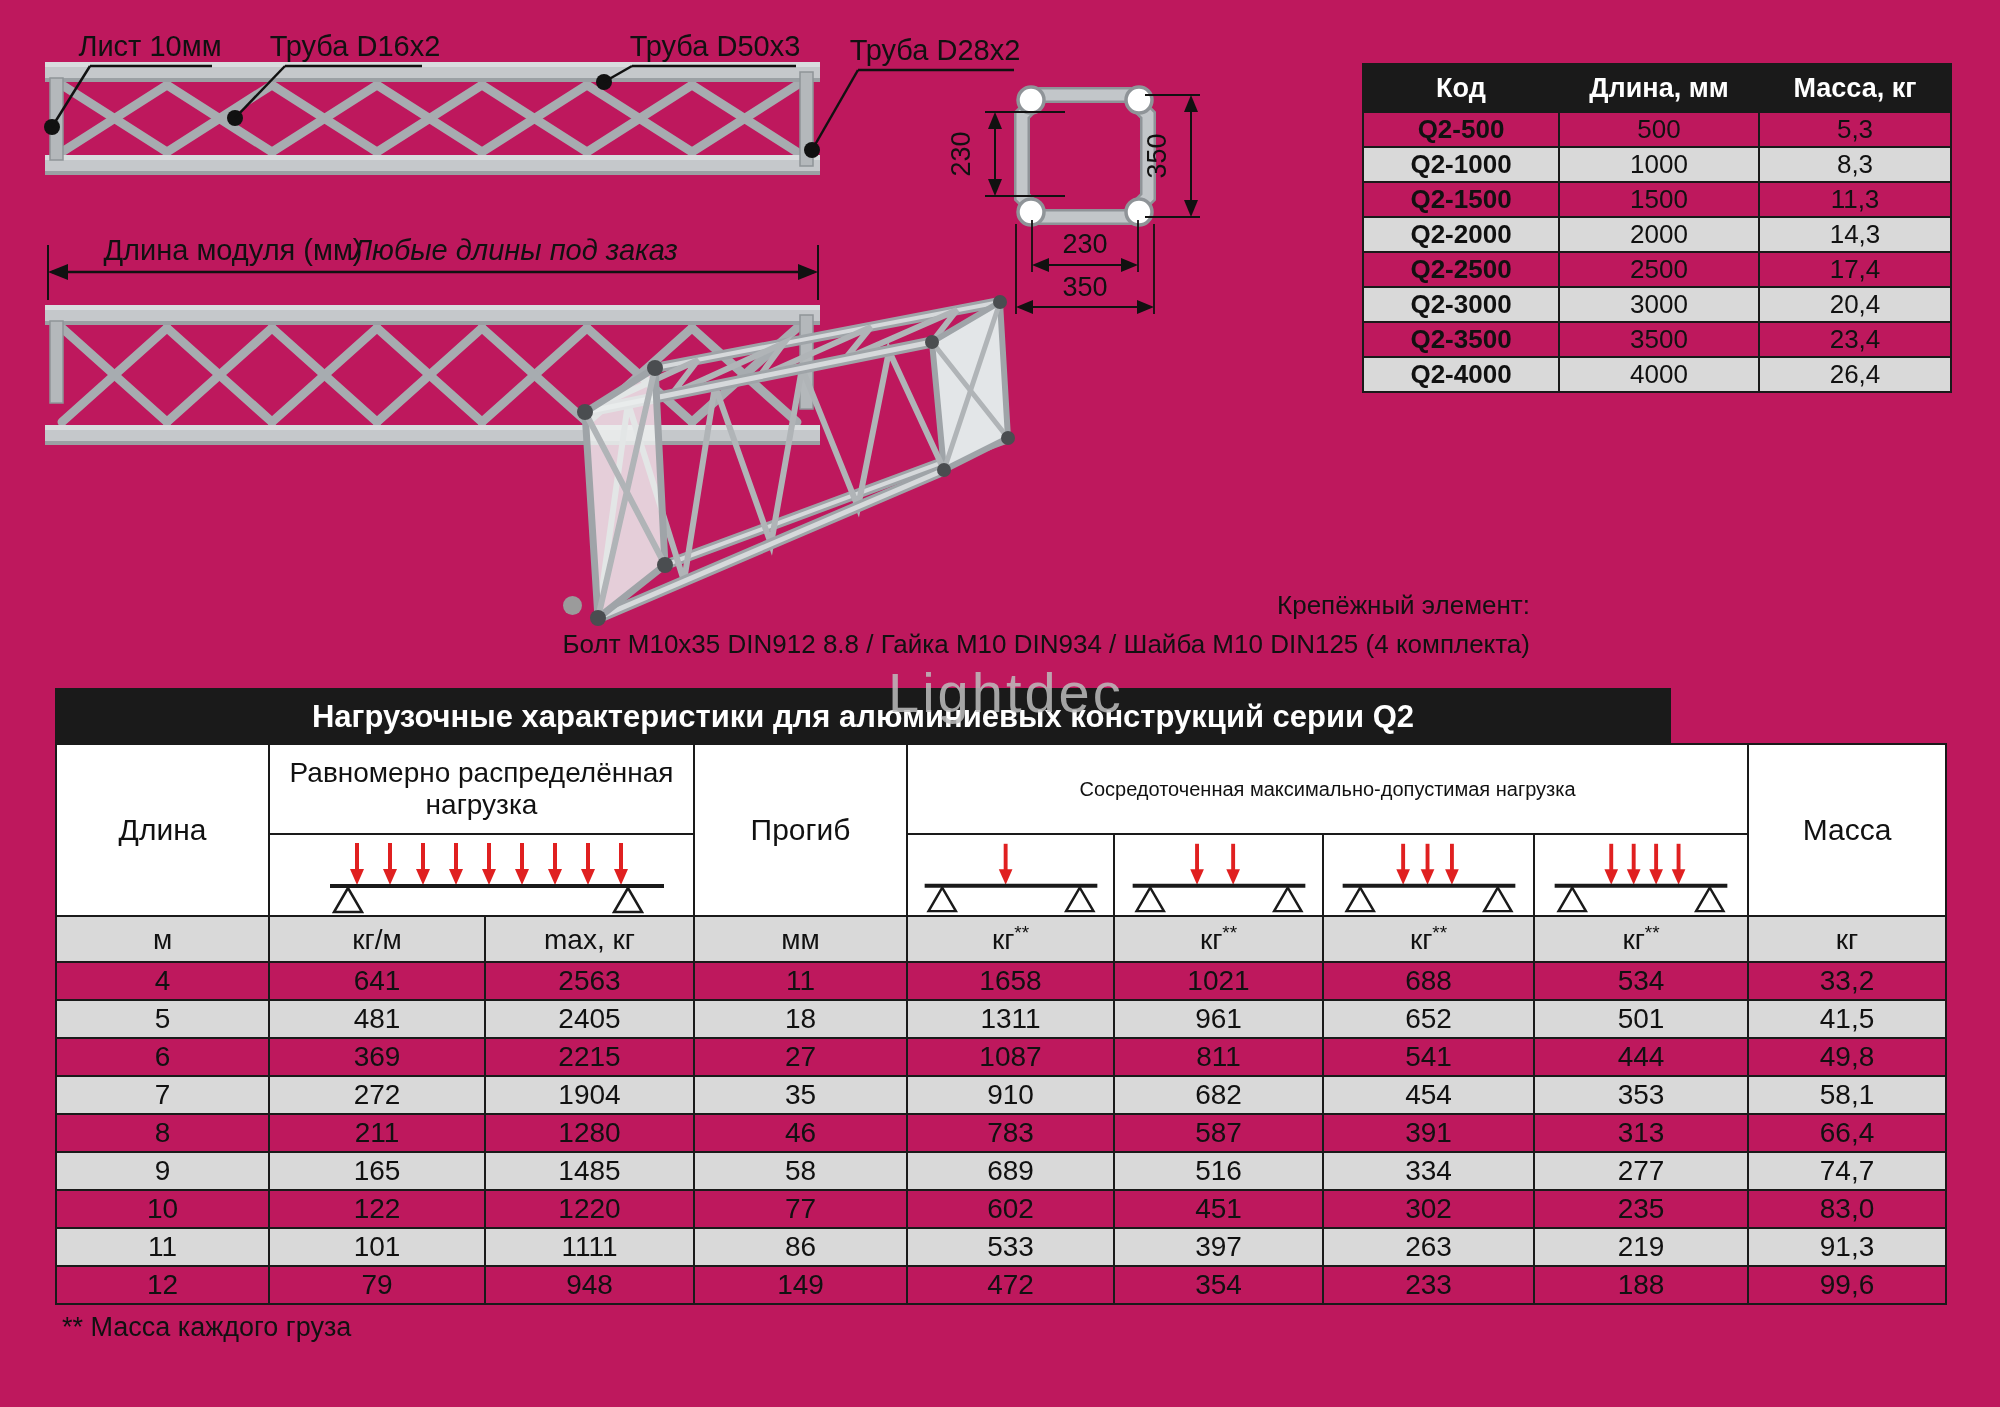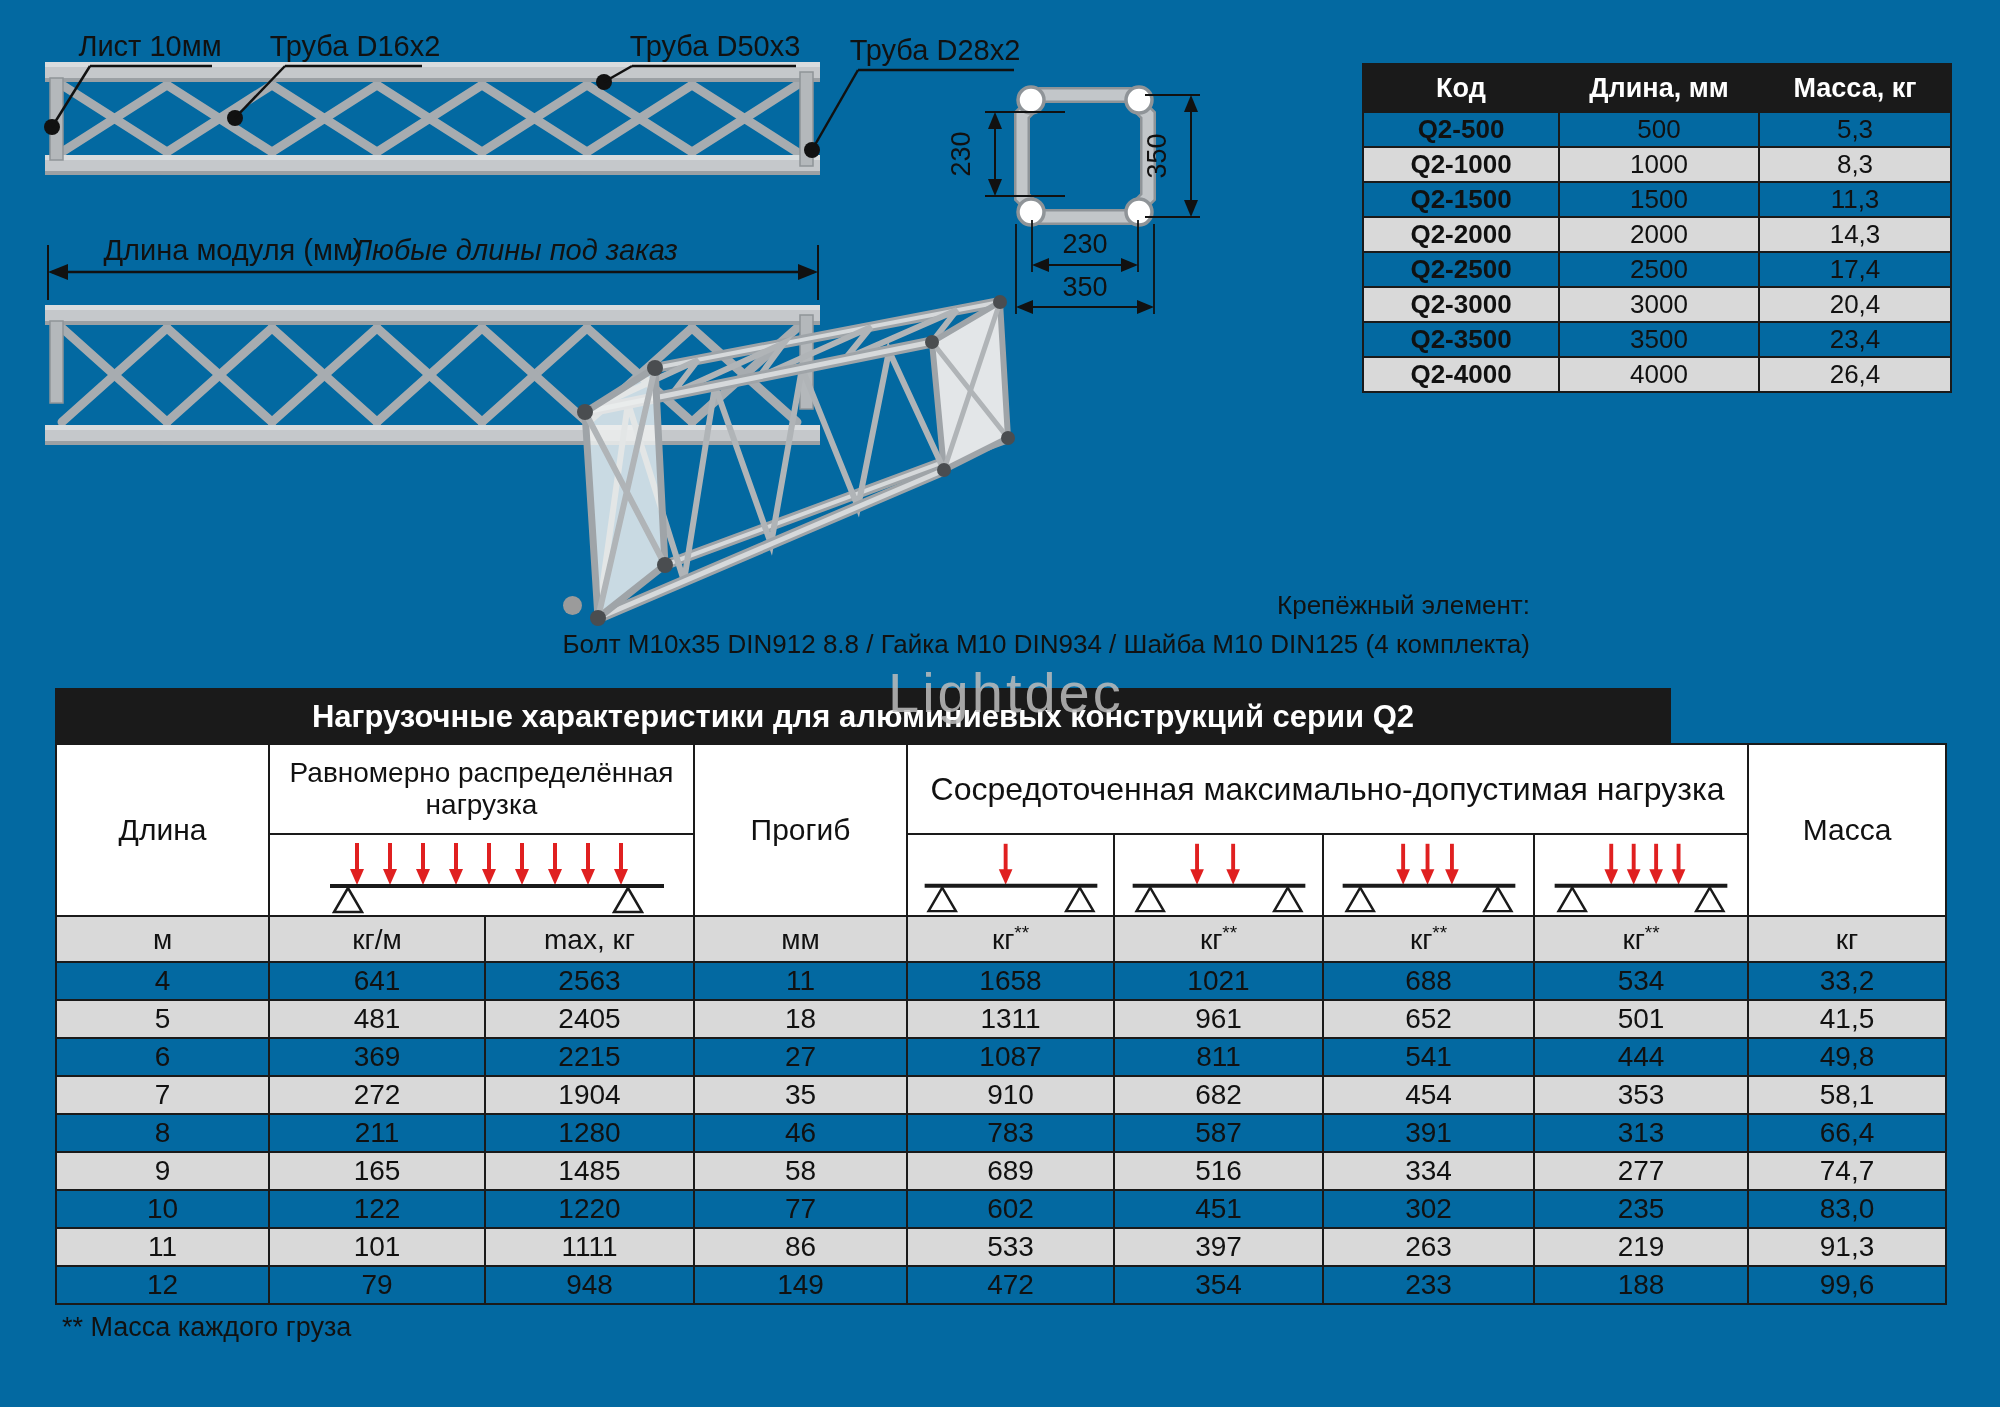--- a/index.html
+++ b/index.html
@@ -1,17 +1,17 @@
 <!DOCTYPE html>
 <html><head>
 <meta charset="utf-8">
 <style>
   html,body{margin:0;padding:0;background:#ffffff;}
   body{width:2000px;height:1407px;position:relative;font-family:"Liberation Sans",sans-serif;color:#111;}
-  .page{position:absolute;inset:0;background:#0369a1;overflow:hidden;}
+  .page{position:absolute;inset:0;background:#be185d;overflow:hidden;}
 
   
   .drawings{position:absolute;left:0;top:0;}
 
   
   .fastener{position:absolute;top:590px;right:470px;text-align:right;}
   .fastener .line1{font-size:26px;display:flex;align-items:center;justify-content:space-between;gap:16px;}
   .fastener .bullet{display:inline-block;width:19px;height:19px;border-radius:50%;background:#9b9b9b;}
   .fastener .line2{font-size:26px;margin-top:8px;white-space:nowrap;}
 
@@ -289,21 +289,21 @@
           <col style="width:209px">
           <col style="width:211px">
           <col style="width:214px">
           <col style="width:198px">
       </colgroup>
       <thead>
         <tr class="h1">
           <th rowspan="2">Длина</th>
           <th colspan="2" style="font-size:28px;">Равномерно распределённая нагрузка</th>
           <th rowspan="2">Прогиб</th>
-          <th colspan="4" style="font-size:32px;">Сосредоточенная максимально-допустимая нагрузка</th>
+          <th colspan="4" style="font-size:20px;">Сосредоточенная максимально-допустимая нагрузка</th>
           <th rowspan="2">Масса</th>
         </tr>
         <tr class="h2">
           <th colspan="2" class="diag">
             <svg width="420" height="80" viewBox="0 0 420 80">
               <g stroke="#e02020" stroke-width="4">
                 <line x1="85" y1="8" x2="85" y2="36"></line>
                   <line x1="118" y1="8" x2="118" y2="36"></line>
                 <line x1="151" y1="8" x2="151" y2="36"></line>
                   <line x1="184" y1="8" x2="184" y2="36"></line>

